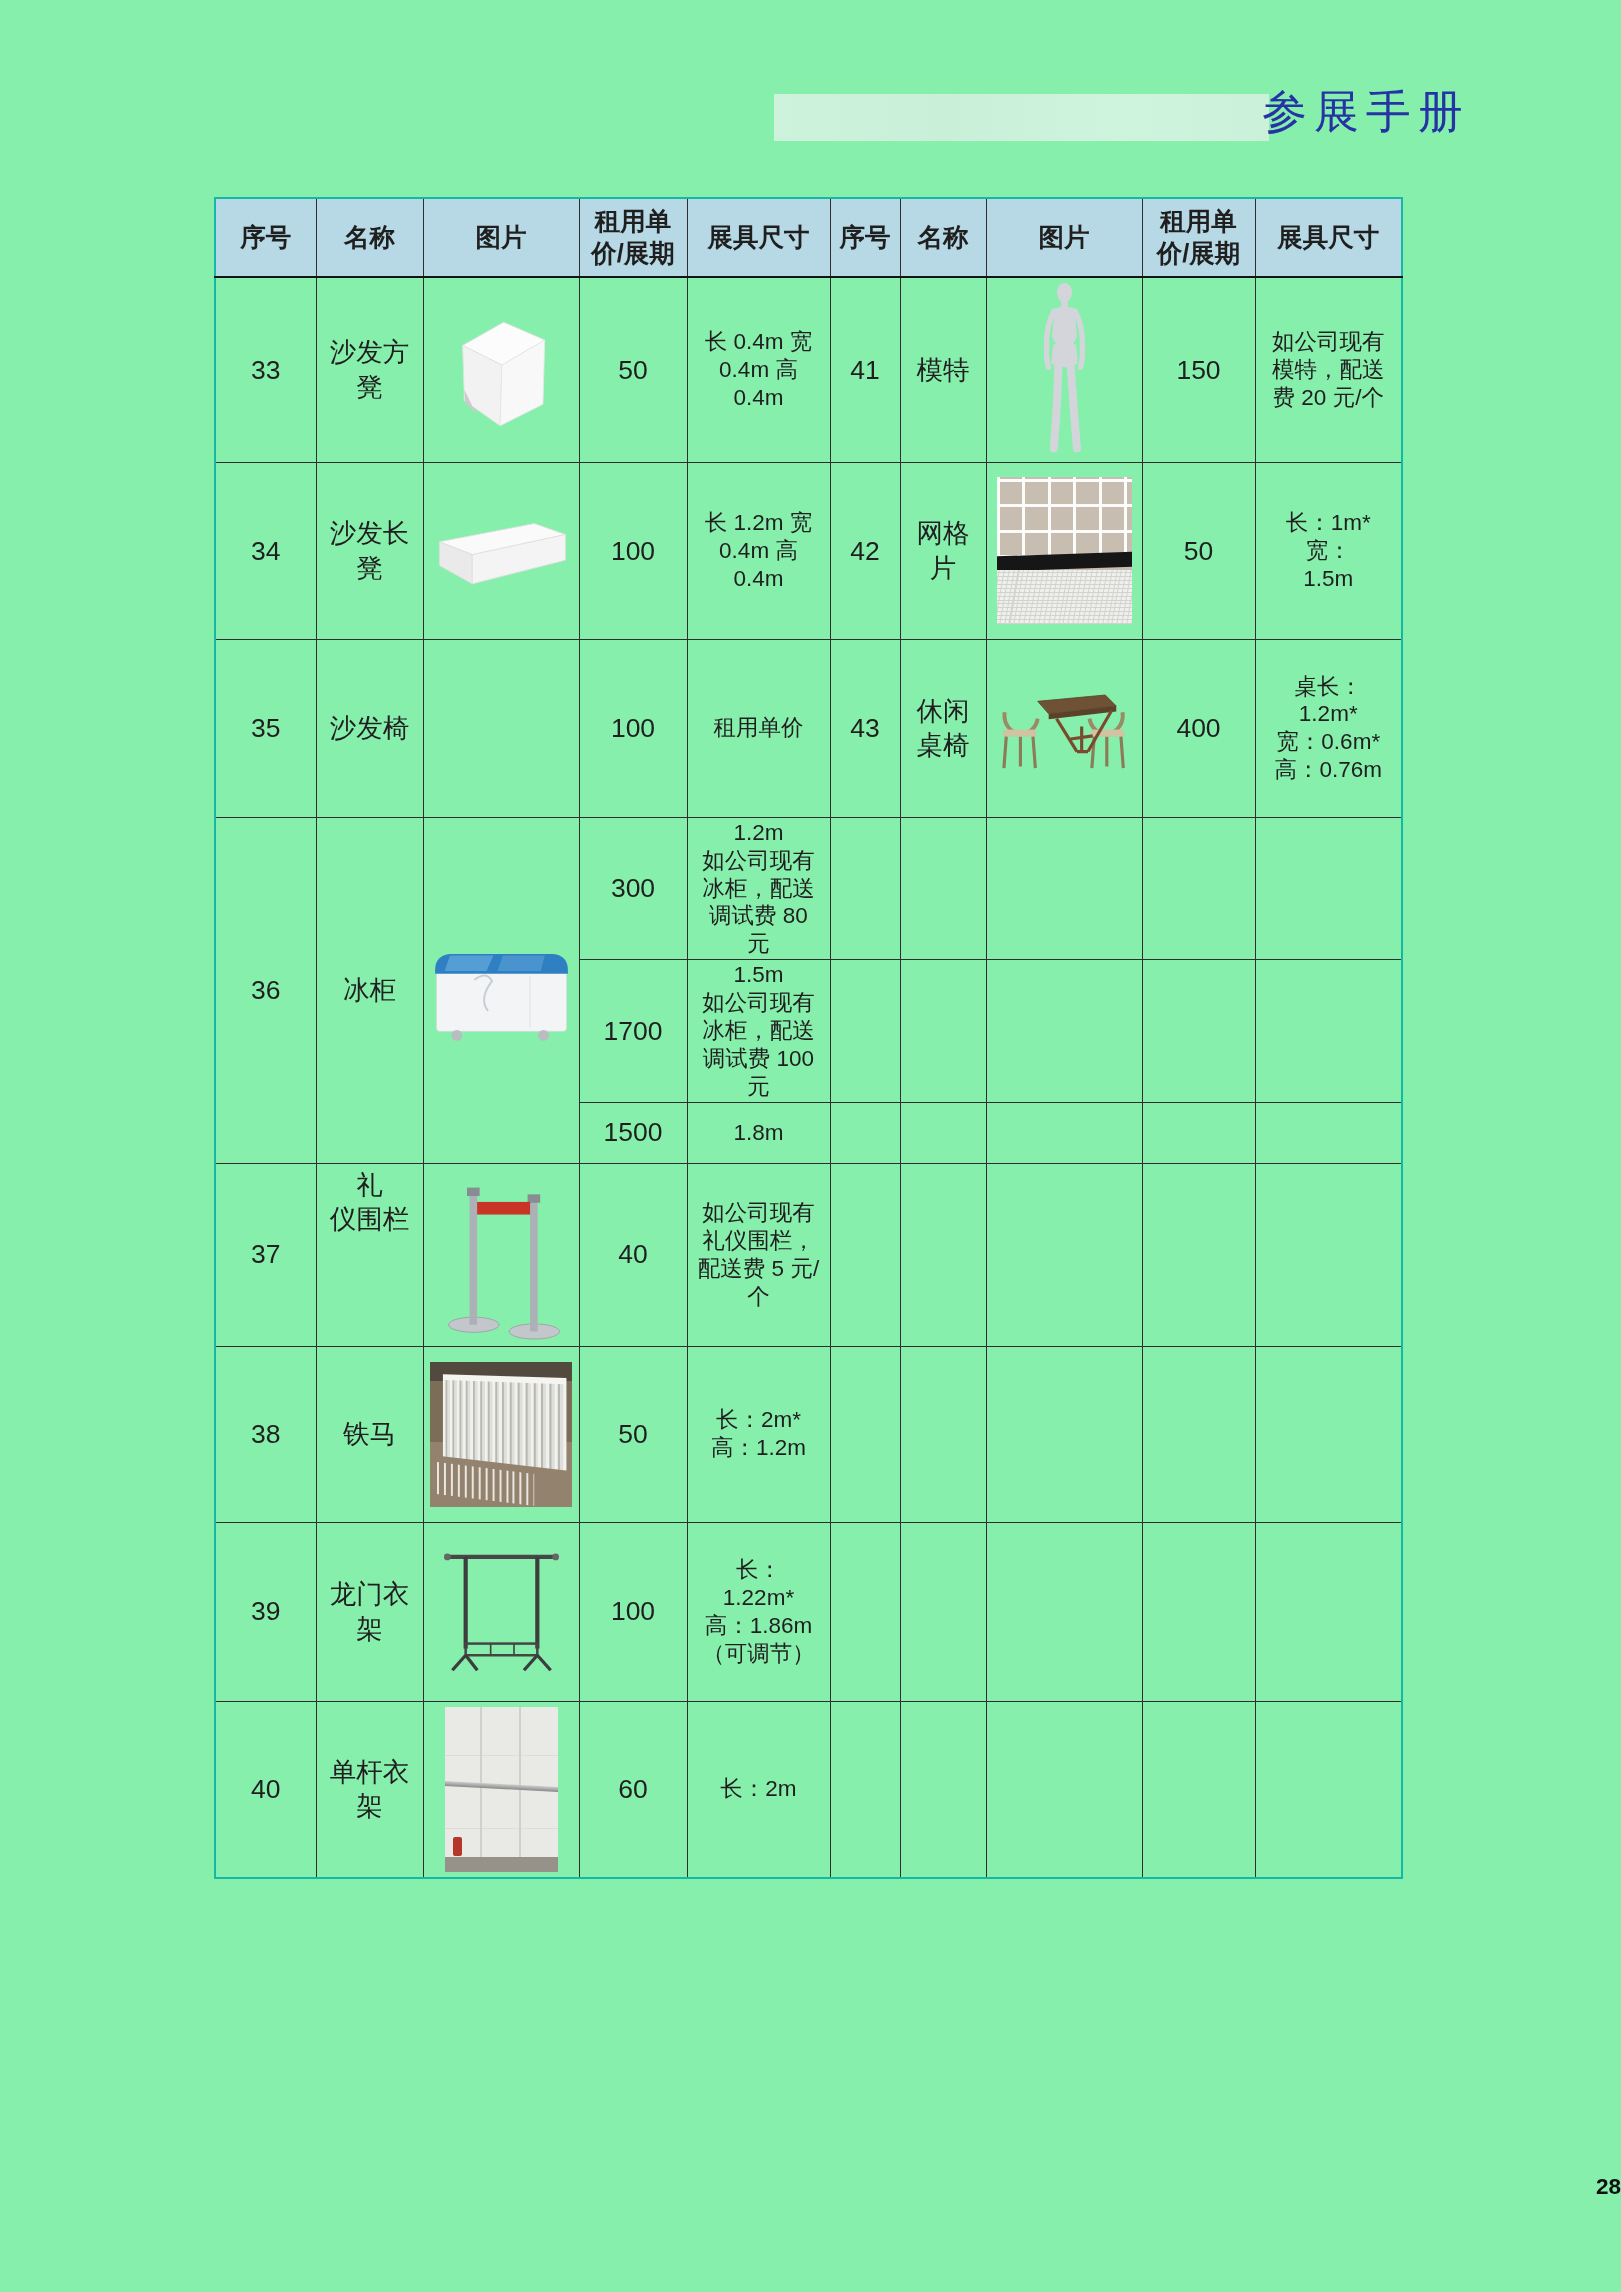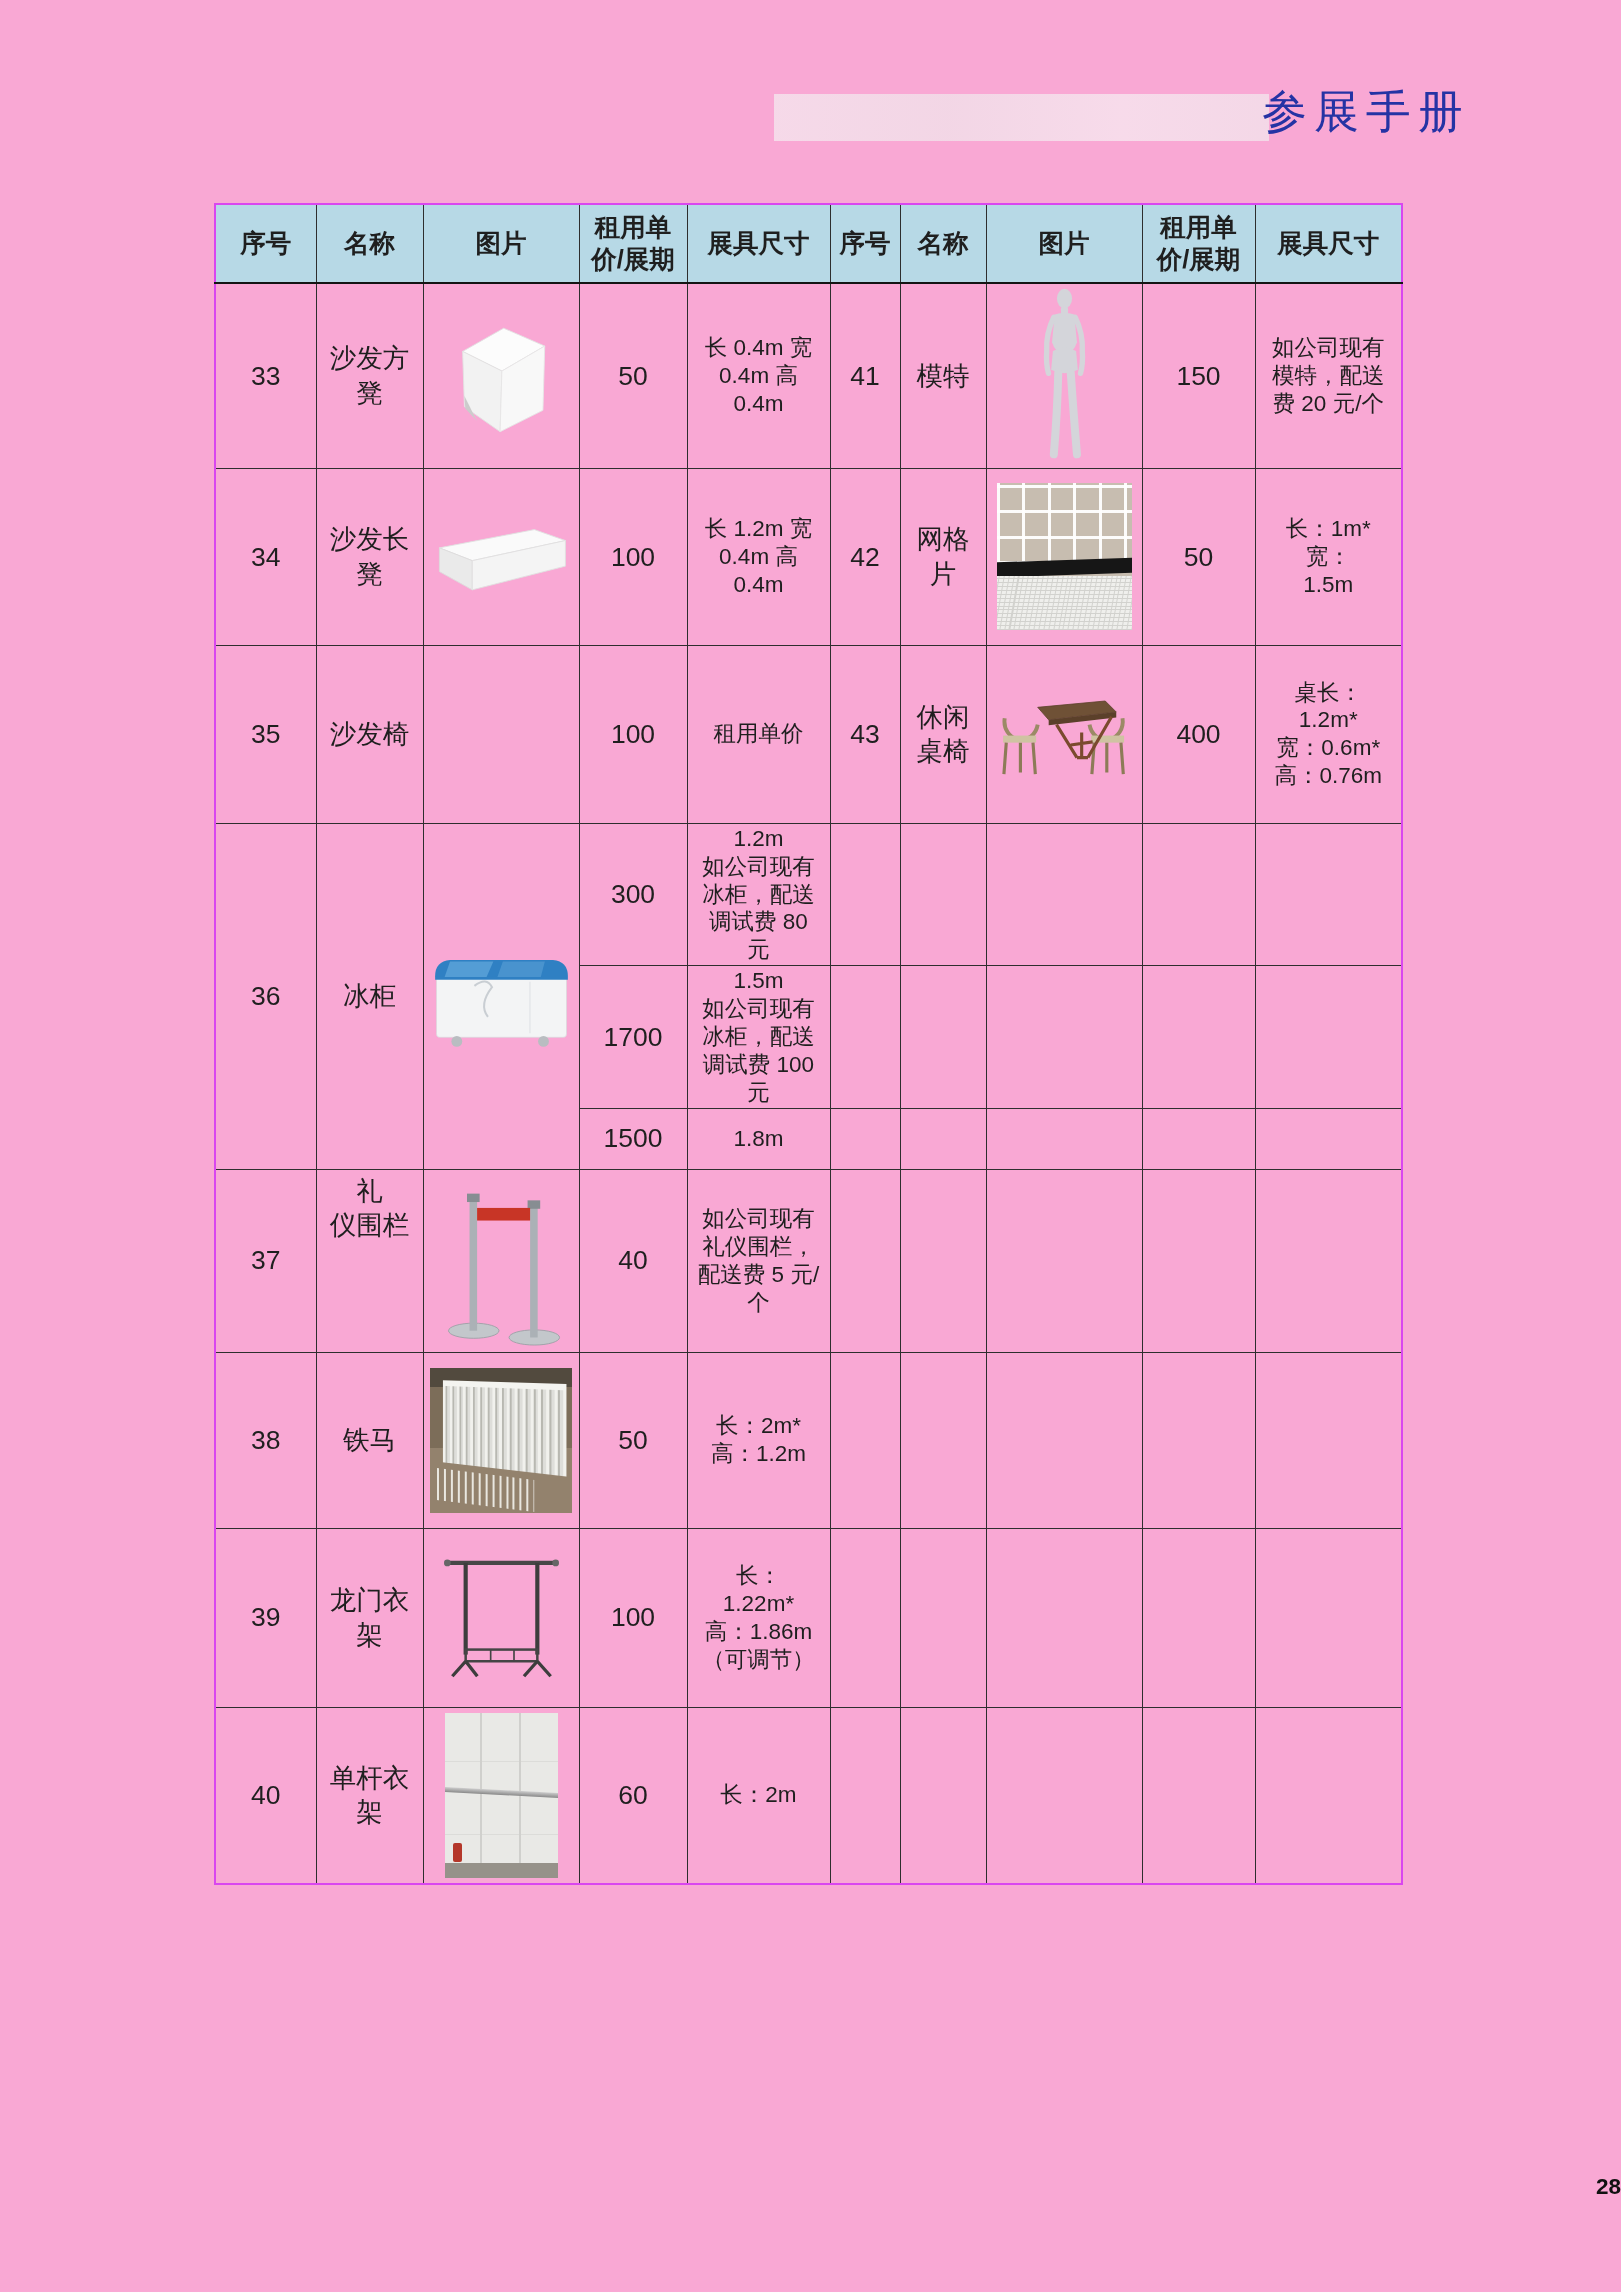--- a/index.html
+++ b/index.html
@@ -1,25 +1,25 @@
 <!DOCTYPE html>
 <html><head>
 <meta charset="utf-8">
 <style>
   html,body{margin:0;padding:0;background:#ffffff;}
-  .page{position:relative;width:1621px;height:2293px;background:#f9a8d4;
+  .page{position:relative;width:1621px;height:2293px;background:#86efac;
         font-family:"Liberation Sans","DejaVu Sans",sans-serif;color:#1f1f1f;overflow:hidden;}
 
   .doc-title{position:absolute;top:82px;left:1262px;font-size:45px;letter-spacing:6.9px;
              color:#2533a4;white-space:nowrap;}
   .watermark{position:absolute;top:94px;left:774px;width:495px;height:47px;opacity:.65;
              background:linear-gradient(90deg,#f4f4f4 0%,#efefef 35%,#f6f6f6 70%,#f1f1f1 100%);}
 
-  table.rental{position:absolute;left:214px;top:203px;width:1188px;border-collapse:collapse;
-               table-layout:fixed;border:2px solid #d946ef;}
+  table.rental{position:absolute;left:214px;top:197px;width:1188px;border-collapse:collapse;
+               table-layout:fixed;border:2px solid #14b8a6;}
   .rental th,.rental td{border:1px solid #2e2e2e;text-align:center;vertical-align:middle;
                padding:2px 5.9px;overflow:hidden;}
   .rental thead th{background:#b7d9e6;font-weight:bold;font-size:25.5px;height:73px;
                border-bottom:2px solid #141414;line-height:1.25;}
   .rental td{font-size:26.5px;line-height:1.3;}
   .rental td.size{font-size:22.5px;line-height:1.24;white-space:pre-line;padding:1px 10px;}
   .rental td.name{white-space:pre-line;}
   .rental td.vtop{vertical-align:top;padding-top:3.9px;}
   .rental td.pic{padding:2.9px;}
   .imgbox{display:flex;align-items:center;justify-content:center;width:100%;height:100%;}

